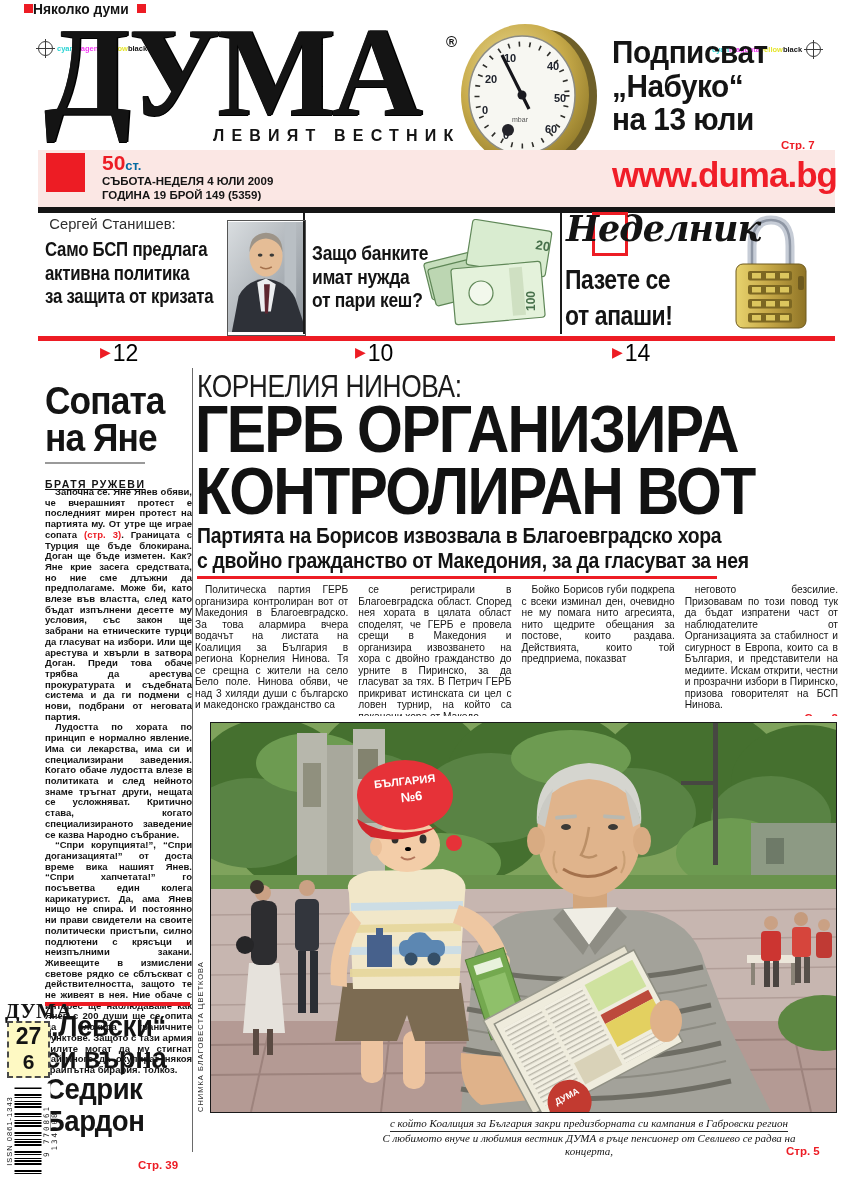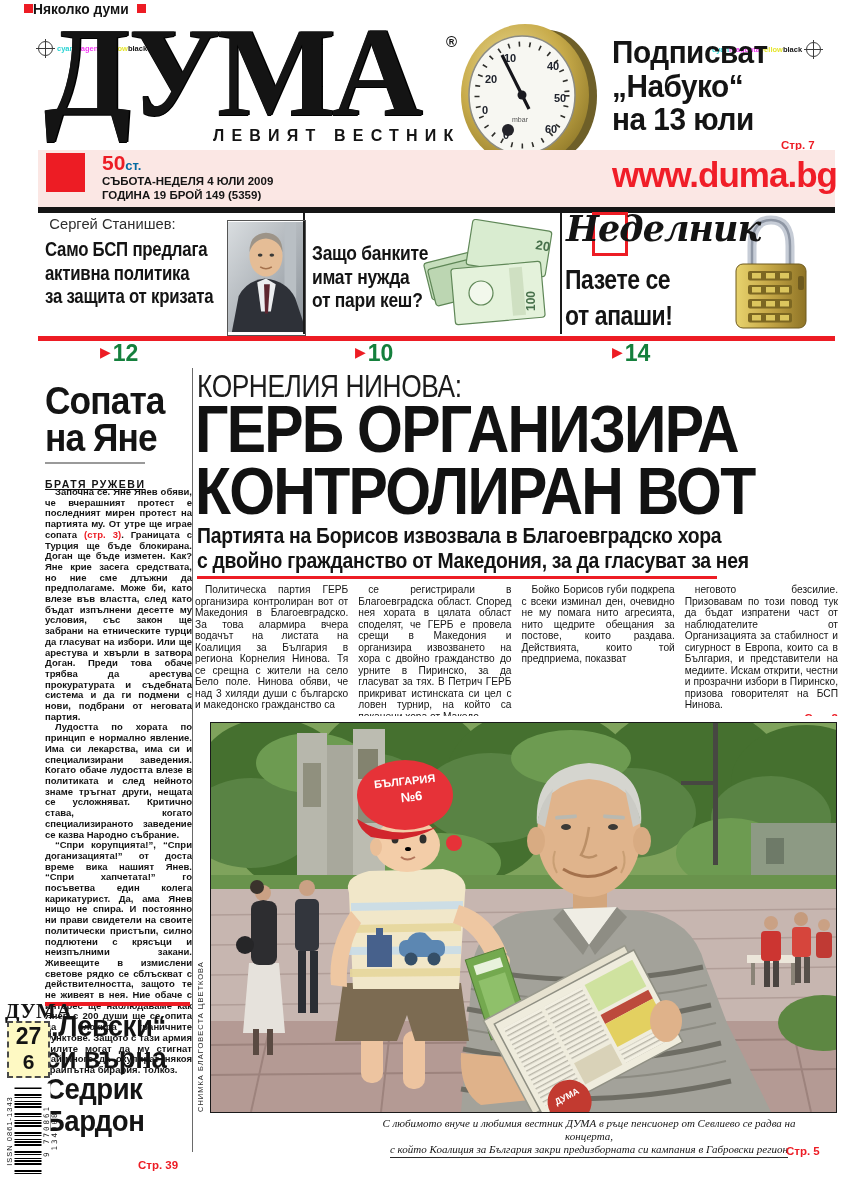--- a/index.html
+++ b/index.html
@@ -43,21 +43,21 @@
   .t2-title{left:312px;top:241px;font-weight:bold;font-size:20.5px;line-height:23.5px;transform:scaleX(.85);letter-spacing:-0.3px;}
   .t2-img{left:423px;top:219px;width:132px;height:114px;}
   .t3-logo{left:566px;top:208px;font-family:"DejaVu Serif",serif;font-style:italic;font-weight:bold;
            font-size:35px;letter-spacing:-1px;z-index:2;}
   .t3-redbox{left:592px;top:212px;width:30px;height:38px;border:3px solid #ed1c24;z-index:1;}
   .t3-title{left:565px;top:262px;font-weight:bold;font-size:27px;line-height:36px;transform:scaleX(.85);letter-spacing:-0.5px;}
   .t3-img{left:726px;top:206px;width:90px;height:128px;}
   .red-rule-main{left:38px;top:336px;width:797px;height:4.5px;background:#ed1c24;}
   .marker{position:absolute;display:flex;align-items:flex-start;gap:2px;top:342px;}
   .marker .tri{color:#ed1c24;font-size:14px;line-height:21px;}
-  .marker .num{font-weight:bold;font-size:23px;line-height:23px;color:#15803d;}
+  .marker .num{font-weight:normal;font-size:23px;line-height:23px;color:#000000;}
 
   
   .rubric{left:45px;top:369px;display:flex;align-items:center;padding-left:24px;}
   .rubric .sq{width:9px;height:9px;background:#ed1c24;flex:0 0 9px;}
   .rubric .txt{font-weight:bold;font-size:15px;transform:scaleX(.92);transform-origin:left center;white-space:nowrap;}
   .lc-title{left:45px;top:383px;font-weight:bold;font-size:38px;line-height:37px;transform:scaleX(.93);letter-spacing:-1px;}
   .lc-byline{left:45px;top:462px;width:100px;border-top:2px solid #9a9a9a;padding-top:14px;
              font-weight:bold;font-size:10.5px;letter-spacing:1.5px;text-decoration:underline;white-space:nowrap;}
   .lc-body{left:45px;top:487px;width:147px;font-weight:bold;font-size:9.5px;line-height:10.7px;text-align:justify;}
   .lc-body p{margin:0;text-indent:10px;}
@@ -486,22 +486,22 @@
         <rect x="398" y="294" width="54" height="10" fill="#bc4a3c"></rect>
         <rect x="398" y="304" width="54" height="26" fill="#e3d060"></rect>
         <rect x="398" y="334" width="54" height="14" fill="url(#np)"></rect>
         <circle cx="330" cy="356" r="22" fill="#c23a30"></circle>
         <text x="330" y="353" text-anchor="middle" font-size="9" font-weight="bold" fill="#ffffff" font-family="Liberation Sans, sans-serif">ДУМА</text>
       </g>
       <ellipse cx="455" cy="298" rx="16" ry="21" fill="#dfb28a"></ellipse>
     </svg>
   </div>
   <div class="abs caption">
+    <div><span class="l2">с който Коалиция за България закри предизборната си кампания в Габровски регион</span></div>
     <div>С любимото внуче и любимия вестник ДУМА в ръце пенсионер от Севлиево се радва на концерта,</div>
-    <div><span class="l2">с който Коалиция за България закри предизборната си кампания в Габровски регион</span></div>
   </div>
   <div class="abs caption-ref pref">Стр. 5</div>
 
   <div class="abs side-logo">ДУМА</div>
   <div class="abs lotto-box">
     <div class="n1">27</div>
     <div class="n2">6</div>
   </div>
   <div class="abs barcode">
     <div class="issn">ISSN 0861-1343</div>

